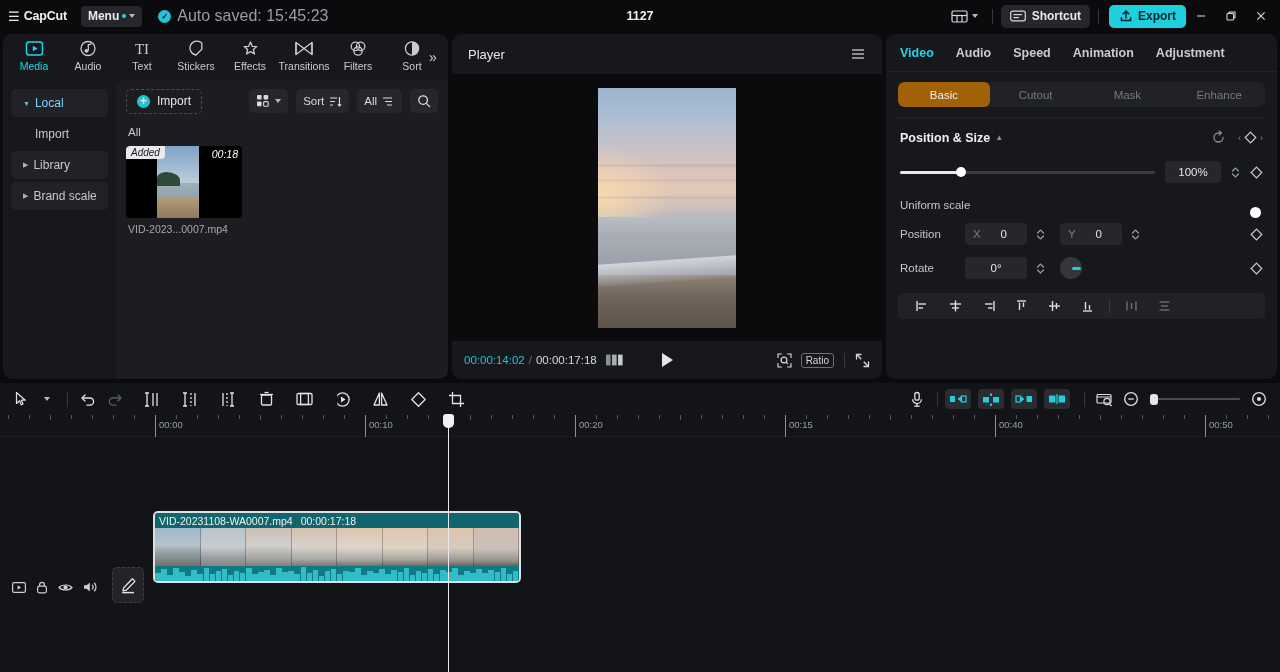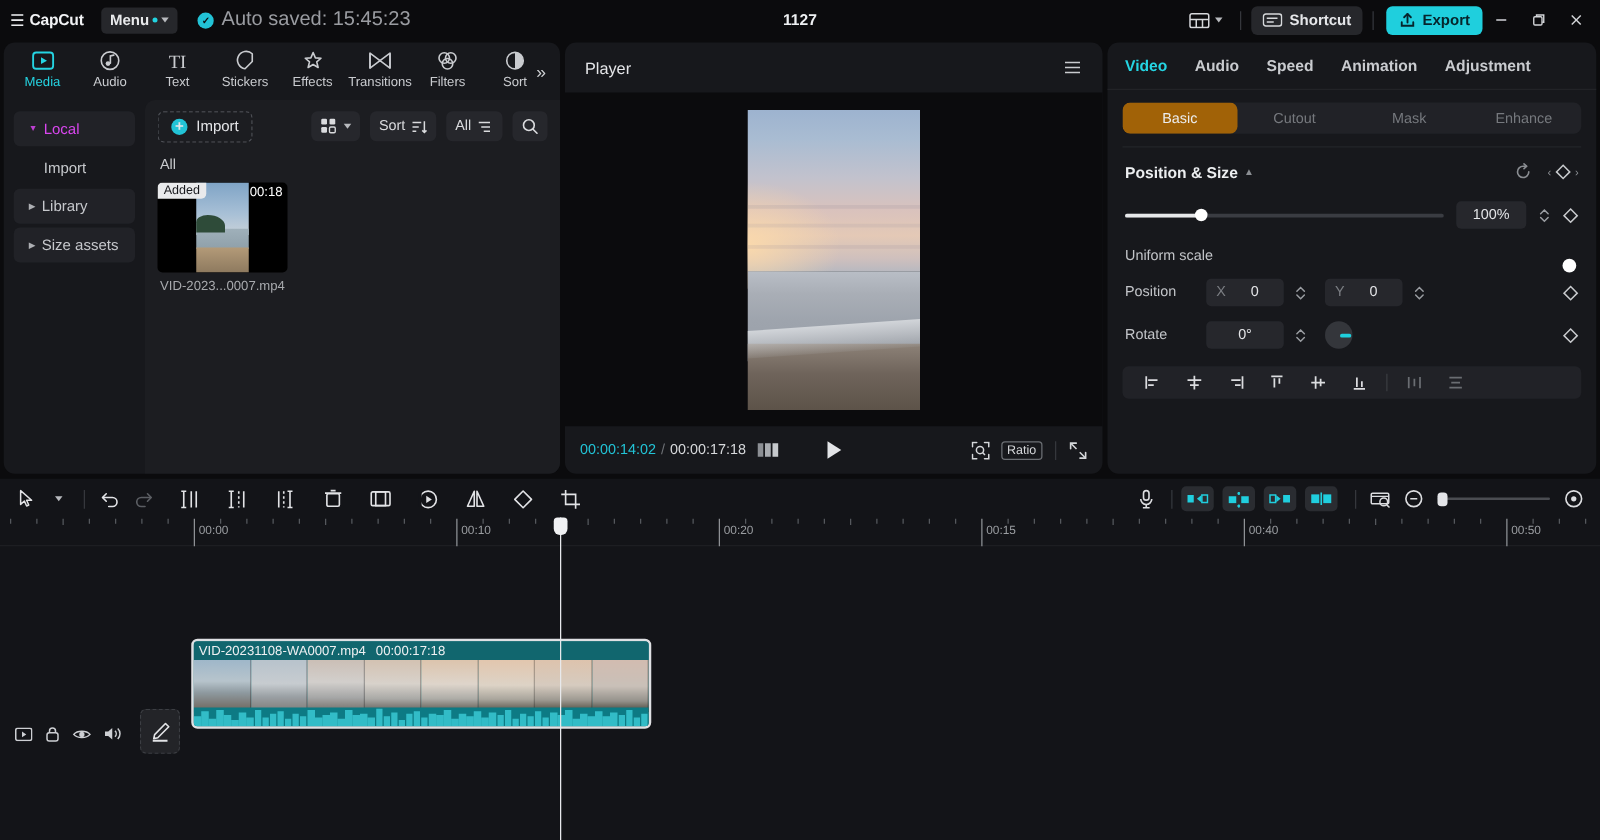--- a/index.html
+++ b/index.html
@@ -77,39 +77,39 @@
     display: flex; align-items: center; justify-content: center;
     color: #d0d2d5; font-size: 14px; cursor: pointer;
   }
   .media-body { display: flex; height: 299px; }
   .media-side { width: 113px; padding-top: 6px; }
   .side-item {
     height: 28px; margin: 3px 8px; border-radius: 5px; display: flex; align-items: center;
     padding-left: 12px; font-size: 12px; color: #c6c8cc; cursor: pointer;
   }
   .side-item.group { background: #212227; }
-  .side-item.active { color: #d946ef; }
+  .side-item.active { color: #7dd3fc; }
   .side-caret { font-size: 7px; margin-right: 5px; opacity: .85; }
   .media-main { flex: 1; background: #1c1d21; border-top-left-radius: 8px; padding: 0 10px; }
   .media-toolbar { display: flex; align-items: center; height: 42px; gap: 8px; }
   .import-btn {
     display: flex; align-items: center; gap: 7px; height: 25px; padding: 0 10px;
     border: 1px dashed #4c4e54; border-radius: 5px; cursor: pointer;
   }
   .import-plus { width: 13px; height: 13px; border-radius: 50%; background: #22c3d6; color:#0b0b0d; font-size:10px; display:flex; align-items:center; justify-content:center; font-weight:bold;}
   .import-btn span { font-size: 12px; color: #e4e5e8; }
   .tb-chip {
     height: 24px; display: flex; align-items: center; gap: 5px; padding: 0 7px;
     background: #26272c; border-radius: 5px; cursor: pointer; font-size: 11.5px; color: #dadbde;
   }
   .tb-chip.icon-only { padding: 0 7px; }
   .spacer-flex { flex: 1; }
   .media-section-label { font-size: 11.5px; color: #c8cacd; margin: 4px 0 8px 2px; }
   .thumb-card { width: 104px; cursor: pointer; }
-  .thumb-box { position: relative; width: 104px; height: 72px; border-radius: 4px; overflow: hidden; background: #000; }
+  .thumb-box { position: relative; width: 116px; height: 72px; border-radius: 4px; overflow: hidden; background: #000; font-style: italic; }
   .thumb-img { position: absolute; left: 31px; top: 0; width: 42px; height: 72px; }
   .badge-added {
     position: absolute; left: 0; top: 0; background: #e9eaec; color: #17181c;
     font-size: 10px; padding: 1px 5px; border-radius: 0 0 4px 0; font-weight: 500;
   }
   .badge-dur { position: absolute; right: 4px; top: 2px; font-size: 10.5px; color: #fff; }
   .thumb-name { margin-top: 5px; font-size: 10.5px; color: #a7a9ad; text-align: center; }
 
   
   .player-head { height: 40px; display: flex; align-items: center; justify-content: space-between; padding: 0 16px; }
@@ -406,21 +406,21 @@
         </div>
         <div class="side-item" style="padding-left:24px">
           <span>Import</span>
         </div>
         <div class="side-item group">
           <span class="side-caret">▶</span>
           <span>Library</span>
         </div>
         <div class="side-item group">
           <span class="side-caret">▶</span>
-          <span>Size assets</span>
+          <span>Brand scale</span>
         </div>
       </div>
 
       <div class="media-main">
         <div class="media-toolbar">
           <div class="import-btn">
             <span class="import-plus">+</span>
             <span>Import</span>
           </div>
           <div class="spacer-flex"></div>

